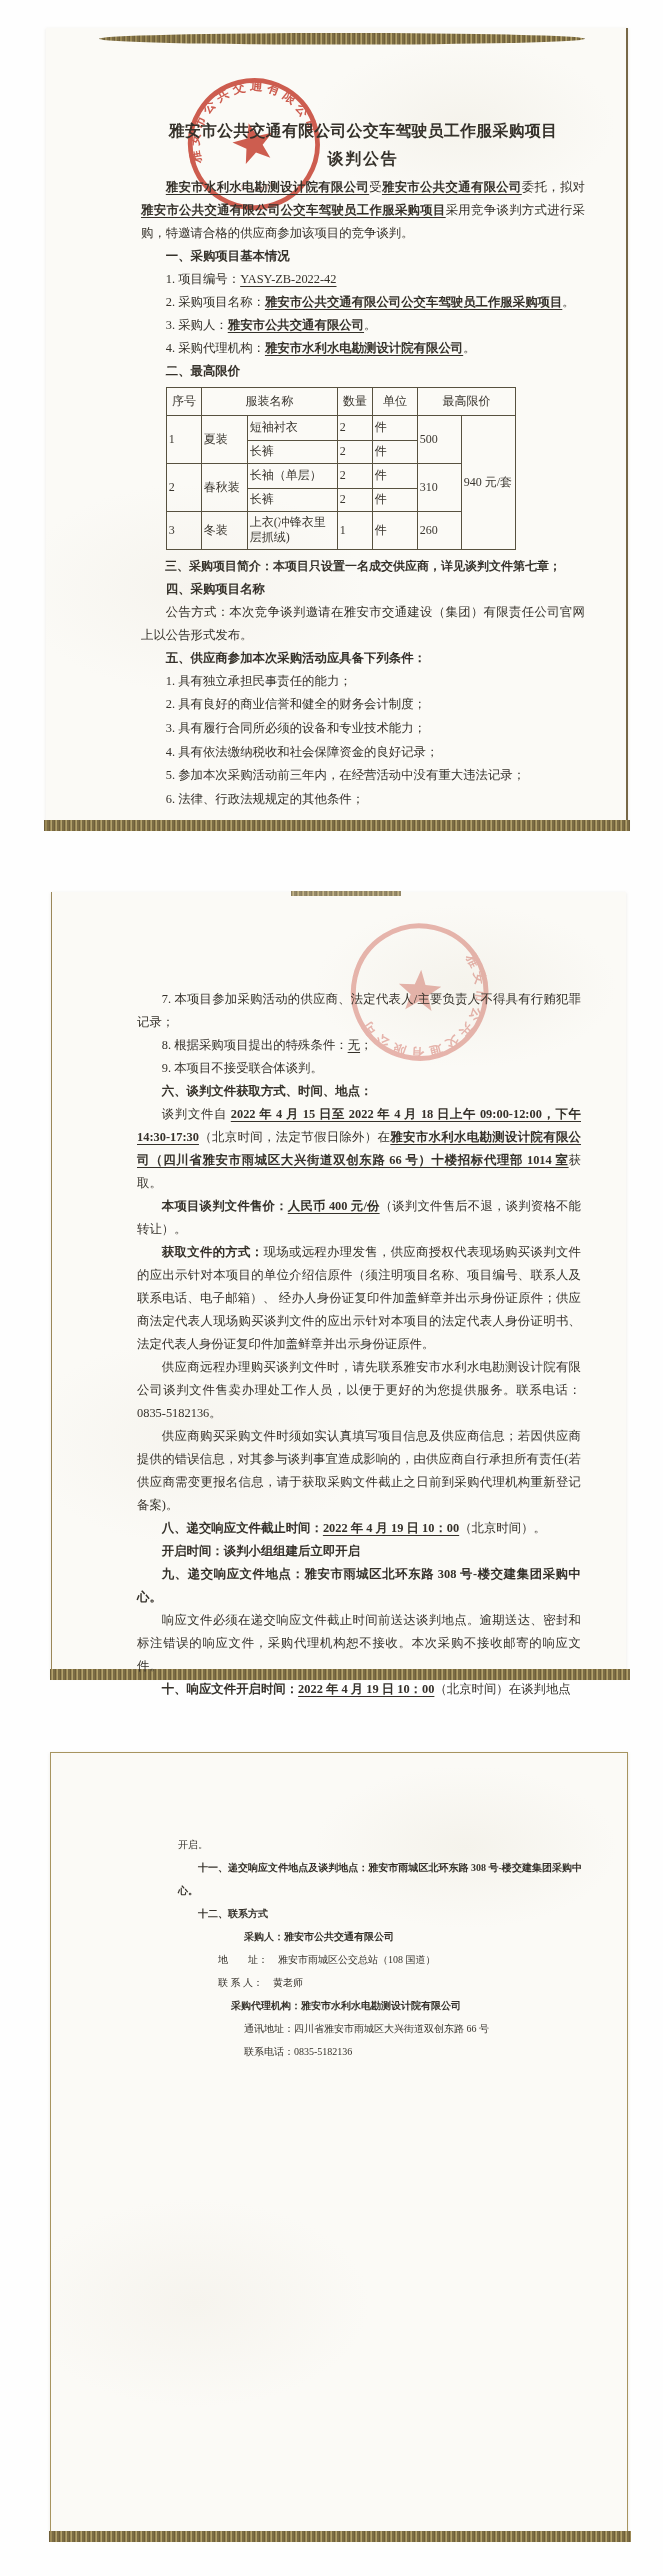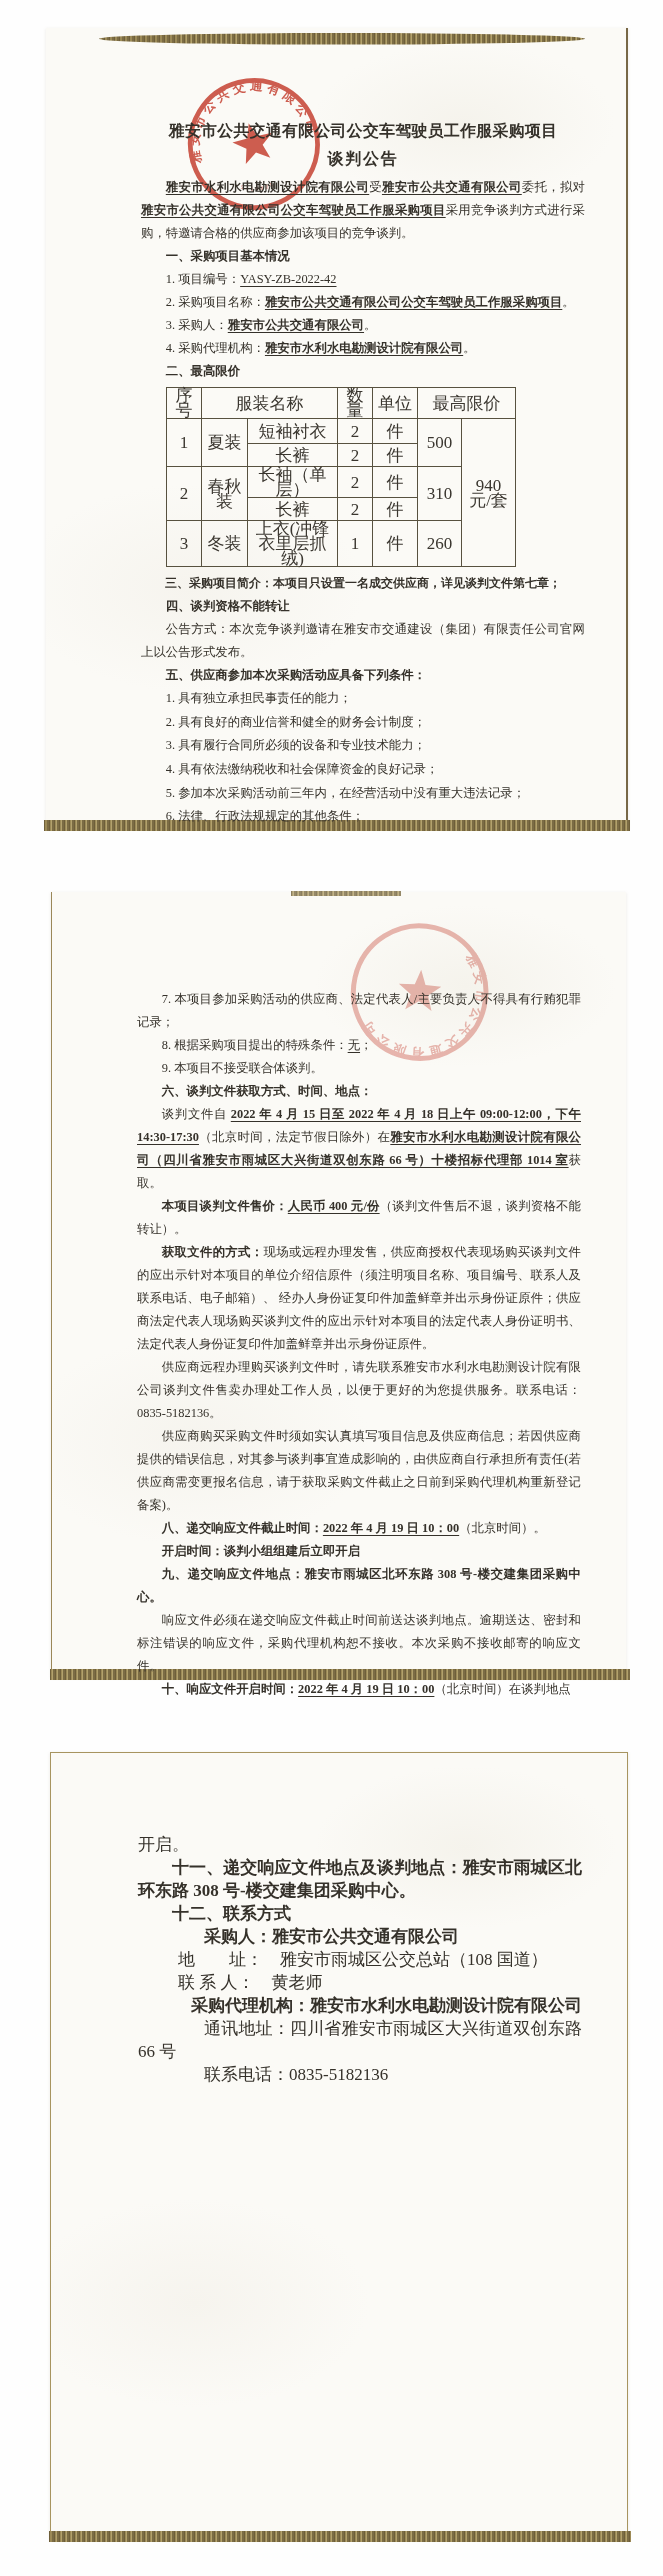--- a/index.html
+++ b/index.html
@@ -31,36 +31,36 @@
   .c1{left:95px;top:0;}
   .c2{left:85px;top:0;}
   .c3{left:87px;top:0;}
 
   p,h1,h2{margin:0;}
   .t1{margin-top:93px;text-align:center;font-size:15.8px;font-weight:700;letter-spacing:0.4px;}
   .t2{margin-top:6.6px;margin-bottom:6.6px;text-align:center;font-size:16px;font-weight:700;letter-spacing:1.7px;}
 
   .c1 p{font-size:12.4px;line-height:23px;text-align:justify;text-indent:2em;}
   .c2 p{font-size:12.4px;line-height:23px;text-align:justify;text-indent:2em;}
-  .c3 p{font-size:17px;line-height:23px;text-align:justify;text-indent:2em;}
+  .c3 p{font-size:10px;line-height:23px;text-align:justify;text-indent:2em;margin-left:40px;}
   .c2{padding-top:96px;}
   .c3{padding-top:80px;}
 
   .b{font-weight:700;}
   .u{text-decoration:underline;text-underline-offset:2.5px;text-decoration-thickness:0.8px;}
   .noind{text-indent:0 !important;}
   .cond{line-height:23.6px !important;}
 
   .ind-a{text-indent:66px !important;}
   .ind-b{text-indent:40px !important;}
   .ind-c{text-indent:53px !important;}
 
   
   table.price{border-collapse:collapse;margin:4.1px 0 5px 25px;width:348px;table-layout:fixed;
-    font-size:17px;text-align:center;color:#3a362f;}
+    font-size:12px;color:#3a362f;}
   table.price td,table.price th{border:0.8px solid #57513f;font-weight:400;padding:0 1.7px;
     vertical-align:middle;line-height:15px;}
   table.price th{height:26.5px;}
   .rh1{height:25px;} .rh2{height:23px;} .rh3{height:38px;}
 
   
   .seal{position:absolute;mix-blend-mode:multiply;pointer-events:none;}
   .seal1{left:136px;top:43px;width:143px;height:143px;transform:rotate(-14deg);opacity:.82;}
   .seal2{left:294px;top:26.5px;width:149px;height:149px;transform:rotate(148deg);opacity:.36;}
 </style>
@@ -151,21 +151,21 @@
           <td>冬装</td>
           <td>上衣(冲锋衣里层抓绒)</td>
           <td>1</td>
           <td>件</td>
           <td>260</td>
         </tr>
       </tbody>
         </table>
 
       <p class="b" style="font-size:12px">三、采购项目简介：本项目只设置一名成交供应商，详见谈判文件第七章；</p>
-      <p class="b">四、谈判资格不能转让</p>
+      <p class="b">四、采购项目名称</p>
       <p>公告方式：本次竞争谈判邀请在雅安市交通建设（集团）有限责任公司官网上以公告形式发布。</p>
       <p class="b">五、供应商参加本次采购活动应具备下列条件：</p>
       <p class="cond">1. 具有独立承担民事责任的能力；</p>
       <p class="cond">2. 具有良好的商业信誉和健全的财务会计制度；</p>
       <p class="cond">3. 具有履行合同所必须的设备和专业技术能力；</p>
       <p class="cond">4. 具有依法缴纳税收和社会保障资金的良好记录；</p>
       <p class="cond">5. 参加本次采购活动前三年内，在经营活动中没有重大违法记录；</p>
       <p class="cond">6. 法律、行政法规规定的其他条件；</p>
     </div>
   </section>

